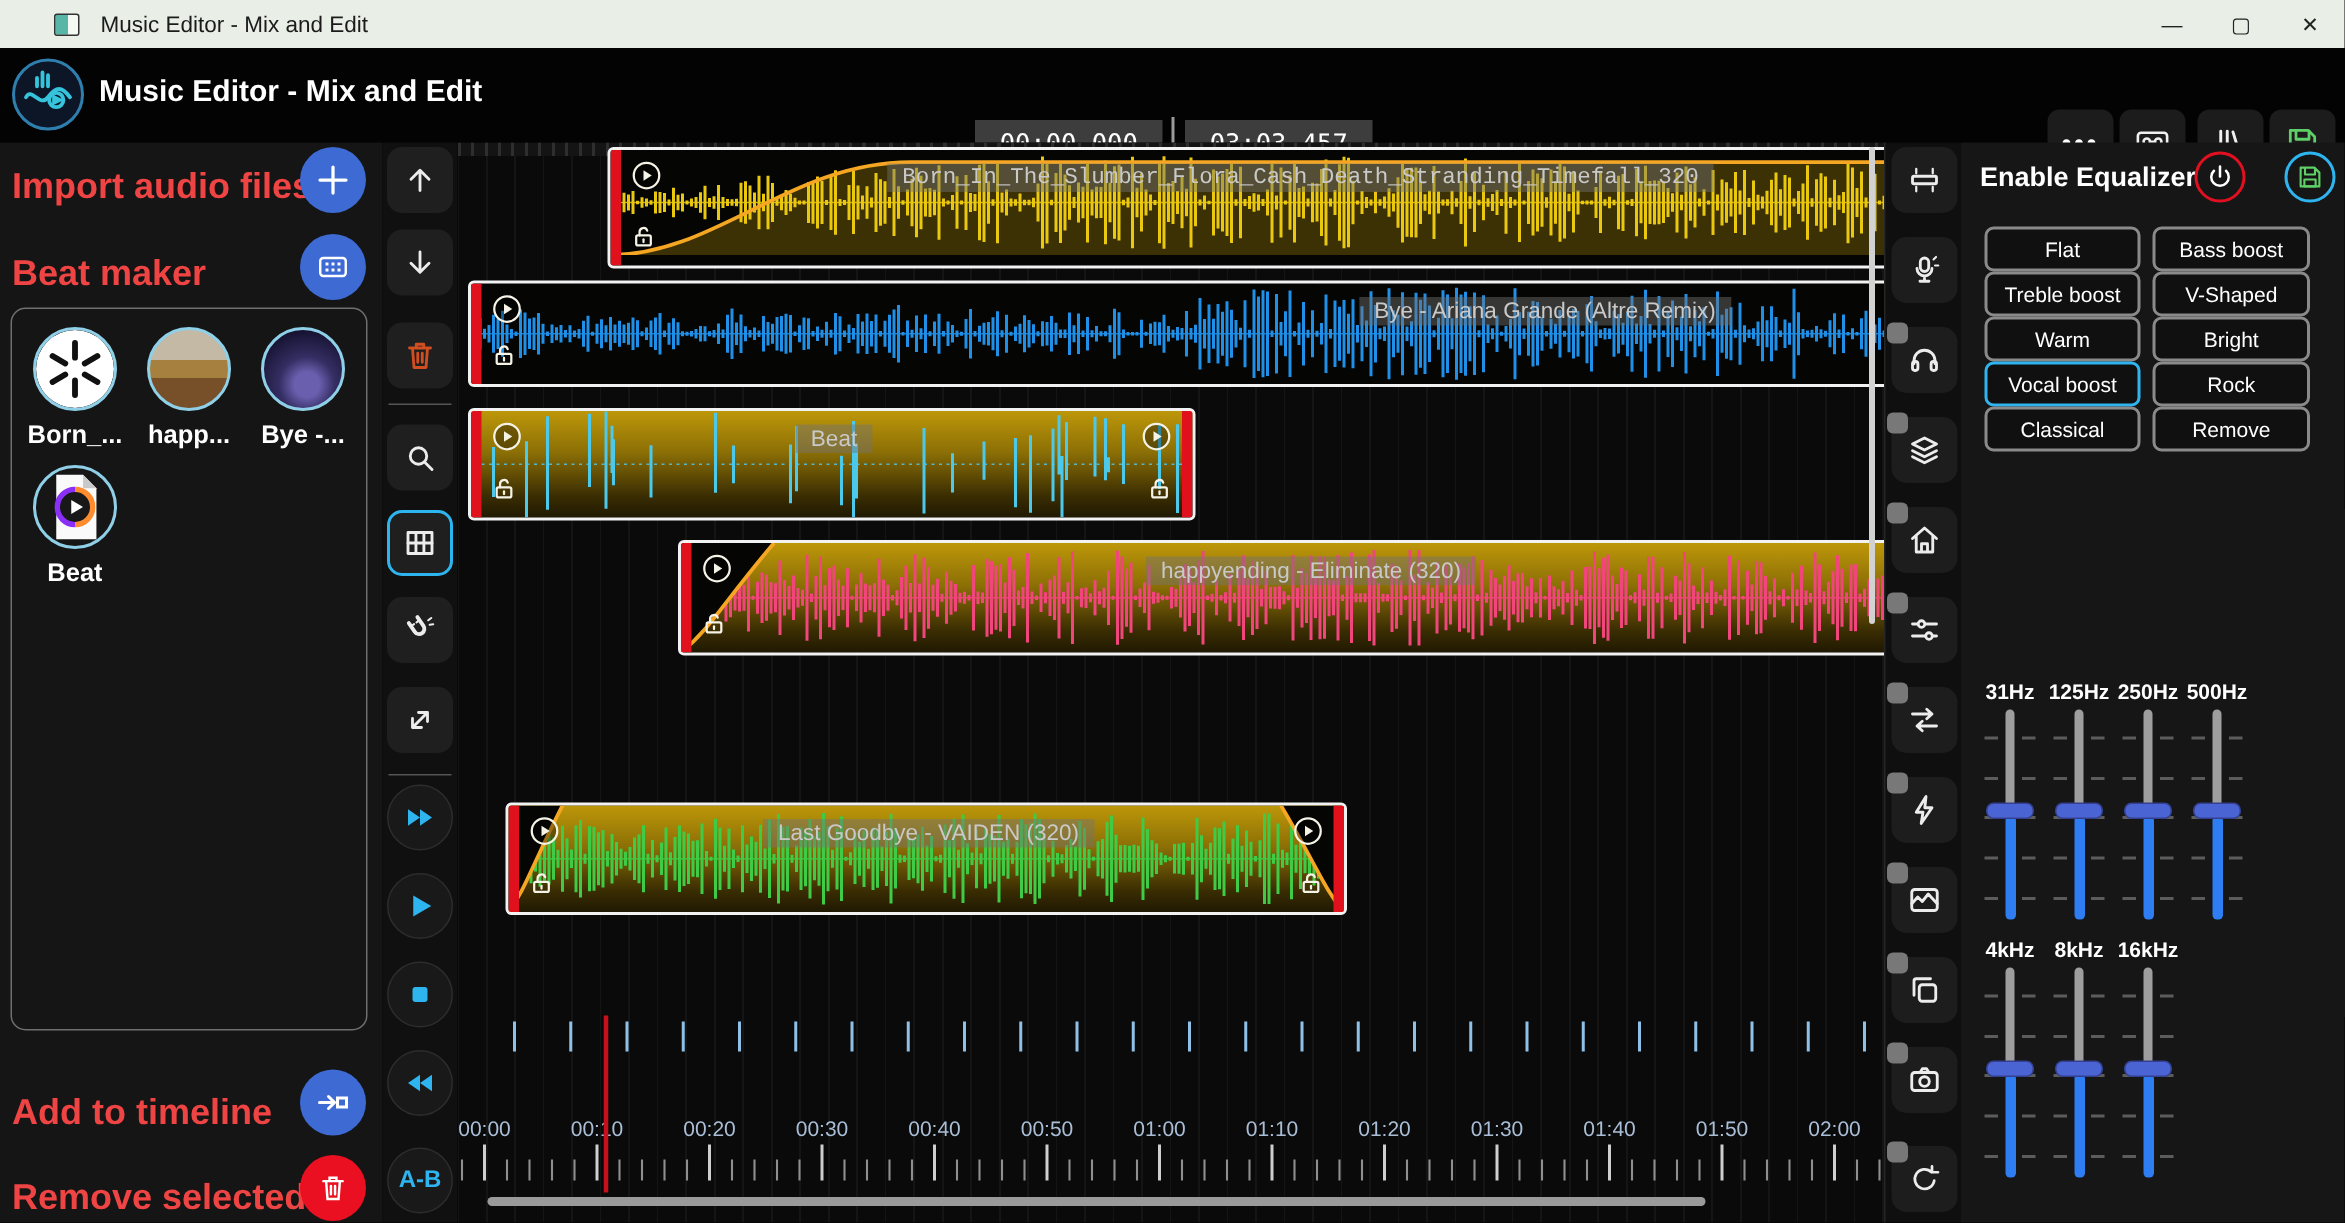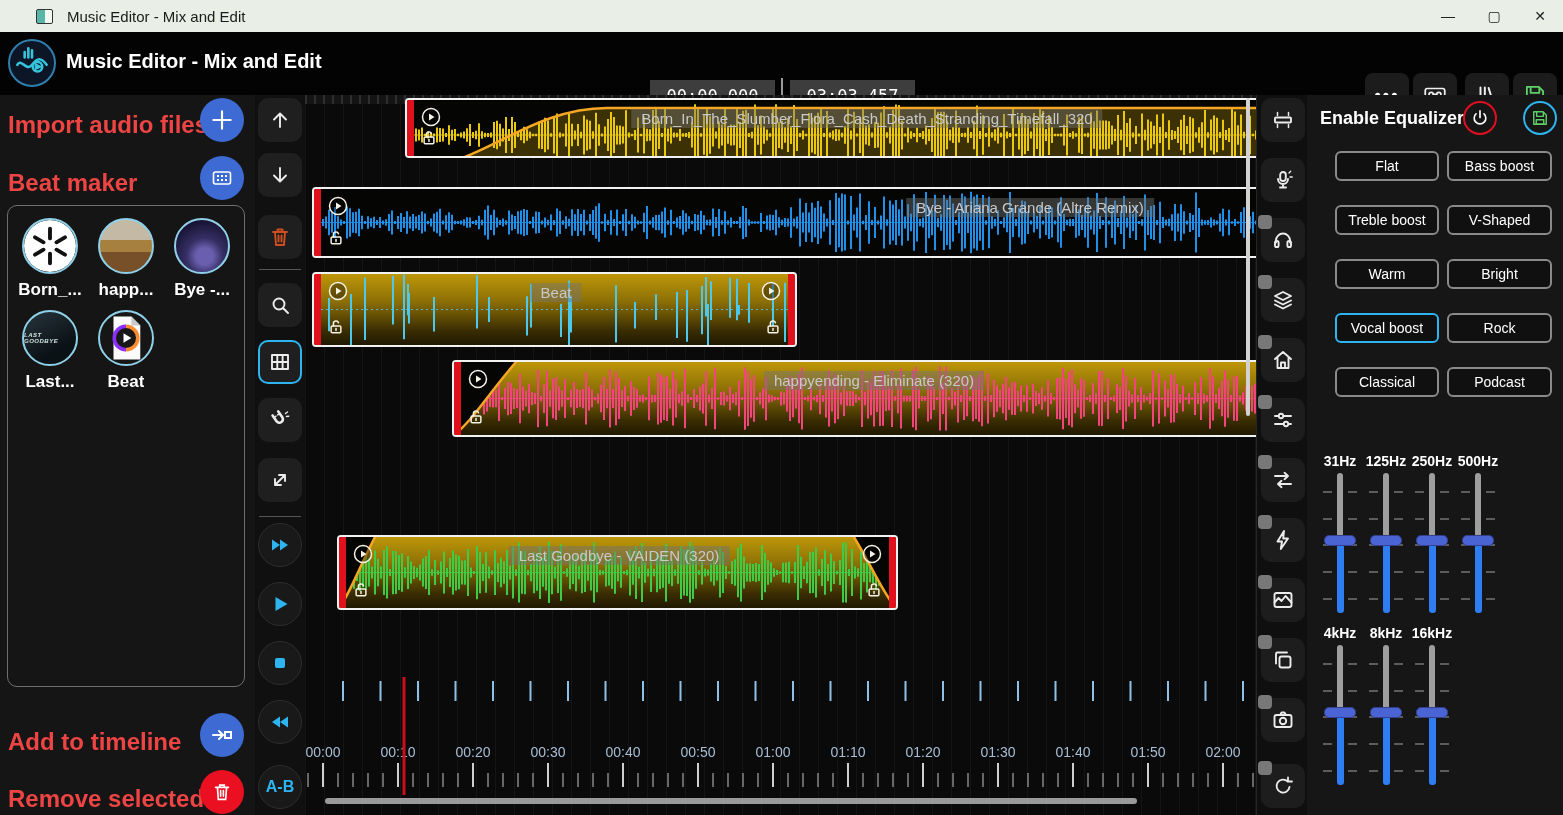--- a/index.html
+++ b/index.html
@@ -90,22 +90,22 @@
   .rbadge { position:absolute; left:-3px; top:-3px; width:14px; height:14px; border-radius:4px;
     background:#787878; }
 
   
   .eq { position:absolute; left:1307px; top:95px; width:256px; height:720px; background:#161616; }
   .eq-title { position:absolute; left:13px; top:13px; color:#fff; font-size:18px; font-weight:bold; }
   .ringbtn { position:absolute; top:6px; width:34px; height:34px; border-radius:50%;
     display:flex; align-items:center; justify-content:center; }
   .ring-red { border:2px solid #e01020; left:156px; }
   .ring-blue { border:2px solid #2eb5f0; left:216px; }
-  .presets { position:absolute; left:28px; top:56px; width:226px; display:grid;
-    grid-template-columns:104px 105px; gap:24px 8px; }
+  .presets { position:absolute; left:16px; top:56px; width:226px; display:grid;
+    grid-template-columns:104px 105px; gap:0 8px; }
   .preset { height:30px; border:2px solid #8a8a8a; border-radius:6px; background:#101010; color:#fff;
     font-size:14px; display:flex; align-items:center; justify-content:center;
     font-family:"Liberation Sans", sans-serif; }
   .preset.active { border-color:#2eb5f0; }
   .bands { position:absolute; left:10px; display:flex; }
   .band { width:46px; display:flex; flex-direction:column; align-items:center; }
   .band .blabel { color:#fff; font-size:14px; font-weight:bold; height:18px; }
   .slider { position:relative; width:40px; height:140px; margin-top:2px; }
   .trk-top { position:absolute; left:17px; top:0; width:6px; background:#9e9e9e; border-radius:3px; }
   .trk-bot { position:absolute; left:17px; bottom:0; width:7px; background:#2f7df2; border-radius:3px; }
@@ -192,26 +192,20 @@
       </div>
       <div class="aitem">
         <div class="thumb t-happ"></div>
         <div class="alabel">happ...</div>
       </div>
       <div class="aitem">
         <div class="thumb t-bye"></div>
         <div class="alabel">Bye -...</div>
       </div>
       <div class="aitem">
-        <div class="thumb t-last">
-          <span>LAST GOODBYE</span>
-        </div>
-        <div class="alabel">Last...</div>
-      </div>
-      <div class="aitem">
         <div class="thumb t-beat">
           <svg width="44" height="50" viewBox="0 0 24 28">
             <path d="M5 2h10l5 5v19H5z" fill="#fafafa"></path>
             <path d="M15 2l5 5h-5z" fill="#c9c9c9"></path>
             <circle cx="12" cy="14" r="6.6" fill="#181818"></circle>
             <path d="M12 7.4a6.6 6.6 0 0 1 0 13.2" fill="none" stroke="#ff8c2e" stroke-width="2"></path>
             <path d="M12 20.6a6.6 6.6 0 0 1 0-13.2" fill="none" stroke="#8a2ff7" stroke-width="2"></path>
             <path d="M10.6 11.4l4.4 2.6-4.4 2.6z" fill="#fff"></path>
           </svg>
         </div>
@@ -308,21 +302,21 @@
     </div>
     <div class="cirbtn" style="top: 670px;">
       <span class="ablabel">A-B</span>
     </div>
   </div>
 
 <div class="timeline" id="timeline">
   <div class="grid"></div>
   <div class="topticks"></div>
   <div id="clips">
-      <div class="clip bg-dark" style="left: 100px; top: 3px; width: 1150px; height: 60px;">
+      <div class="clip bg-dark" style="left: 100px; top: 3px; width: 1150px; height: 81px; font-family: Liberation Mono, monospace;">
         <svg class="wave" width="1146" height="70">
           <path d="M0 70 C 70 70, 120 8, 200 8 L 1146 8 L 1146 70 Z" fill="rgba(190,150,10,0.30)"></path>
           <path d="M6 29.1V40.9M9 28.5V41.5M12 29.6V40.4M15 27.4V42.6M18 33.8V36.2M21 31.5V38.5M24 32.4V37.6M27 33.5V36.5M30 27.6V42.4M33 28.0V42.0M36 28.6V41.4M39 33.0V37.0M42 25.2V44.8M45 29.8V40.2M48 29.0V41.0M51 33.7V36.3M54 32.4V37.6M57 31.4V38.6M60 28.2V41.8M63 23.9V46.1M66 32.0V38.0M69 30.8V39.2M72 23.3V46.7M75 31.3V38.7M78 32.7V37.3M81 32.9V37.1M84 32.5V37.5M87 21.9V48.1M90 20.8V49.2M93 23.7V46.3M96 28.4V41.6M99 17.1V52.9M102 29.1V40.9M105 17.1V52.9M108 22.0V48.0M111 32.9V37.1M114 29.8V40.2M117 26.7V43.3M120 29.2V40.8M123 31.8V38.2M126 33.7V36.3M129 33.7V36.3M132 21.4V48.6M135 20.9V49.1M138 17.7V52.3M141 20.6V49.4M144 33.3V36.7M147 16.6V53.4M150 13.5V56.5M153 32.6V37.4M156 33.4V36.6M159 23.4V46.6M162 14.0V56.0M165 23.7V46.3M168 30.4V39.6M171 24.1V45.9M174 31.7V38.3M177 15.4V54.6M180 19.5V50.5M183 20.8V49.2M186 31.3V38.7M189 12.7V57.3M192 24.2V45.8M195 33.5V36.5M198 26.4V43.6M201 19.1V50.9M204 11.9V58.1M207 17.1V52.9M210 25.6V44.4M213 25.4V44.6M216 26.5V43.5M219 10.2V59.8M222 32.4V37.6M225 33.7V36.3M228 30.0V40.0M231 17.5V52.5M234 33.7V36.3M237 16.6V53.4M240 28.7V41.3M243 29.3V40.7M246 9.9V60.1M249 8.7V61.3M252 20.9V49.1M255 32.9V37.1M258 7.9V62.1M261 28.4V41.6M264 26.4V43.6M267 32.4V37.6M270 32.8V37.2M273 29.0V41.0M276 33.2V36.8M279 33.1V36.9M282 31.9V38.1M285 22.4V47.6M288 4.3V65.7M291 7.6V62.4M294 33.2V36.8M297 15.3V54.7M300 8.0V62.0M303 16.3V53.7M306 23.5V46.5M309 31.4V38.6M312 21.6V48.4M315 24.5V45.5M318 8.4V61.6M321 26.3V43.7M324 24.5V45.5M327 24.7V45.3M330 7.2V62.8M333 21.9V48.1M336 10.8V59.2M339 9.7V60.3M342 33.1V36.9M345 31.7V38.3M348 4.5V65.5M351 25.2V44.8M354 15.6V54.4M357 26.3V43.7M360 29.6V40.4M363 33.3V36.7M366 7.9V62.1M369 4.2V65.8M372 22.0V48.0M375 20.7V49.3M378 27.3V42.7M381 17.9V52.1M384 25.9V44.1M387 5.0V65.0M390 19.1V50.9M393 33.0V37.0M396 30.4V39.6M399 33.8V36.2M402 13.0V57.0M405 17.6V52.4M408 15.7V54.3M411 12.7V57.3M414 8.0V62.0M417 32.9V37.1M420 11.1V58.9M423 32.6V37.4M426 30.6V39.4M429 28.9V41.1M432 29.6V40.4M435 32.7V37.3M438 26.3V43.7M441 8.1V61.9M444 30.4V39.6M447 11.7V58.3M450 33.6V36.4M453 16.9V53.1M456 8.4V61.6M459 25.4V44.6M462 24.3V45.7M465 32.4V37.6M468 21.9V48.1M471 22.4V47.6M474 12.6V57.4M477 6.3V63.7M480 32.3V37.7M483 26.6V43.4M486 9.5V60.5M489 4.5V65.5M492 5.1V64.9M495 20.5V49.5M498 33.6V36.4M501 27.4V42.6M504 31.3V38.7M507 33.0V37.0M510 27.8V42.2M513 32.9V37.1M516 31.0V39.0M519 25.5V44.5M522 29.0V41.0M525 18.1V51.9M528 8.4V61.6M531 12.2V57.8M534 11.8V58.2M537 11.7V58.3M540 20.7V49.3M543 29.5V40.5M546 27.1V42.9M549 10.6V59.4M552 27.6V42.4M555 33.0V37.0M558 32.8V37.2M561 27.2V42.8M564 32.1V37.9M567 20.7V49.3M570 5.6V64.4M573 30.9V39.1M576 15.3V54.7M579 33.1V36.9M582 23.2V46.8M585 32.2V37.8M588 29.3V40.7M591 26.6V43.4M594 32.7V37.3M597 14.1V55.9M600 31.4V38.6M603 33.0V37.0M606 8.6V61.4M609 33.7V36.3M612 20.6V49.4M615 13.0V57.0M618 15.7V54.3M621 18.9V51.1M624 31.5V38.5M627 13.0V57.0M630 20.9V49.1M633 8.8V61.2M636 11.0V59.0M639 29.1V40.9M642 15.0V55.0M645 27.0V43.0M648 33.8V36.2M651 33.7V36.3M654 33.6V36.4M657 24.6V45.4M660 14.6V55.4M663 32.9V37.1M666 31.2V38.8M669 33.2V36.8M672 17.2V52.8M675 16.0V54.0M678 33.5V36.5M681 32.7V37.3M684 12.5V57.5M687 21.2V48.8M690 10.5V59.5M693 20.6V49.4M696 20.4V49.6M699 20.5V49.5M702 21.3V48.7M705 25.4V44.6M708 28.9V41.1M711 15.0V55.0M714 29.8V40.2M717 11.0V59.0M720 22.9V47.1M723 18.3V51.7M726 32.4V37.6M729 26.1V43.9M732 33.6V36.4M735 13.4V56.6M738 29.7V40.3M741 19.6V50.4M744 21.5V48.5M747 25.7V44.3M750 14.6V55.4M753 27.0V43.0M756 13.4V56.6M759 32.0V38.0M762 20.3V49.7M765 29.9V40.1M768 31.0V39.0M771 27.1V42.9M774 19.8V50.2M777 15.0V55.0M780 26.1V43.9M783 16.7V53.3M786 18.3V51.7M789 32.3V37.7M792 27.3V42.7M795 22.3V47.7M798 10.1V59.9M801 32.2V37.8M804 19.5V50.5M807 15.5V54.5M810 17.7V52.3M813 31.9V38.1M816 19.8V50.2M819 30.1V39.9M822 28.0V42.0M825 7.8V62.2M828 11.6V58.4M831 25.3V44.7M834 14.4V55.6M837 31.7V38.3M840 6.6V63.4M843 15.8V54.2M846 33.7V36.3M849 30.5V39.5M852 15.5V54.5M855 28.8V41.2M858 22.3V47.7M861 30.3V39.7M864 21.5V48.5M867 19.7V50.3M870 32.6V37.4M873 28.2V41.8M876 31.4V38.6M879 23.0V47.0M882 33.8V36.2M885 13.5V56.5M888 23.0V47.0M891 26.3V43.7M894 25.8V44.2M897 12.3V57.7M900 21.6V48.4M903 31.3V38.7M906 22.0V48.0M909 21.4V48.6M912 29.5V40.5M915 6.8V63.2M918 32.1V37.9M921 32.6V37.4M924 27.3V42.7M927 31.1V38.9M930 30.6V39.4M933 22.5V47.5M936 9.2V60.8M939 20.0V50.0M942 18.7V51.3M945 9.0V61.0M948 6.1V63.9M951 11.9V58.1M954 29.7V40.3M957 32.9V37.1M960 6.6V63.4M963 32.3V37.7M966 26.7V43.3M969 10.0V60.0M972 13.4V56.6M975 4.5V65.5M978 6.4V63.6M981 32.6V37.4M984 13.8V56.2M987 21.6V48.4M990 32.5V37.5M993 27.3V42.7M996 29.6V40.4M999 19.9V50.1M1002 21.4V48.6M1005 22.3V47.7M1008 17.3V52.7M1011 10.9V59.1M1014 24.9V45.1M1017 32.2V37.8M1020 33.8V36.2M1023 9.6V60.4M1026 21.0V49.0M1029 32.8V37.2M1032 32.6V37.4M1035 33.7V36.3M1038 22.9V47.1M1041 17.4V52.6M1044 33.5V36.5M1047 24.8V45.2M1050 16.0V54.0M1053 18.1V51.9M1056 33.8V36.2M1059 9.6V60.4M1062 9.7V60.3M1065 16.2V53.8M1068 29.3V40.7M1071 14.3V55.7M1074 18.6V51.4M1077 25.6V44.4M1080 9.4V60.6M1083 32.2V37.8M1086 24.0V46.0M1089 17.6V52.4M1092 4.4V65.6M1095 6.5V63.5M1098 27.1V42.9M1101 22.8V47.2M1104 24.0V46.0M1107 10.1V59.9M1110 6.3V63.7M1113 12.2V57.8M1116 31.9V38.1M1119 28.9V41.1M1122 23.3V46.7M1125 33.7V36.3M1128 32.2V37.8M1131 15.1V54.9M1134 6.0V64.0M1137 28.2V41.8M1140 13.3V56.7" stroke="#e9c80e" stroke-width="2"></path>
           <line x1="2" x2="1144" y1="35" y2="35" stroke="#e9c80e" stroke-width="1" opacity="0.85"></line>
           <path d="M0 70 C 70 70, 120 8, 200 8 L 1146 8" fill="none" stroke="#f5a623" stroke-width="2.5"></path>
         </svg>
         <div class="handle" style="left: 0px;"></div>
         <div class="clip-ico" style="left: 12px; top: 5px;"><svg width="24" height="24" viewBox="0 0 24 24" fill="rgba(0,0,0,.35)" stroke="#f5f2e6" stroke-width="1.5">
             <circle cx="12" cy="12" r="8.5"></circle>
             <path d="M10 8.5l5.5 3.5L10 15.5z" fill="#f5f2e6" stroke="none"></path>
@@ -567,21 +561,21 @@
   <div class="presets" id="presets">
       <div class="preset">Flat</div>
       <div class="preset">Bass boost</div>
       <div class="preset">Treble boost</div>
       <div class="preset">V-Shaped</div>
       <div class="preset">Warm</div>
       <div class="preset">Bright</div>
       <div class="preset active">Vocal boost</div>
       <div class="preset">Rock</div>
       <div class="preset">Classical</div>
-      <div class="preset">Podcast</div>
+      <div class="preset">Remove</div>
     </div>
   <div class="bands" id="bands1" style="top:358px">
       <div class="band">
         <div class="blabel">31Hz</div>
         <div class="slider">
           <div class="trk-top" style="height:48%"></div>
           <div class="trk-bot" style="height:49%"></div>
           <div class="stick" style="left:3px;top:13%"></div>
           <div class="stick" style="right:3px;top:13%"></div>
           <div class="stick" style="left:3px;top:32%"></div>

